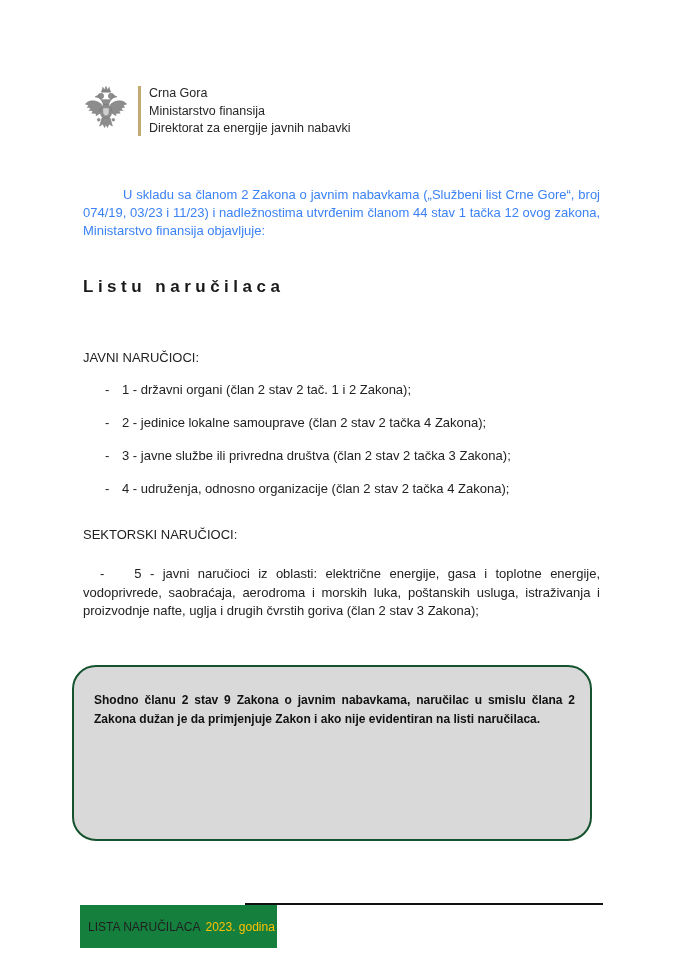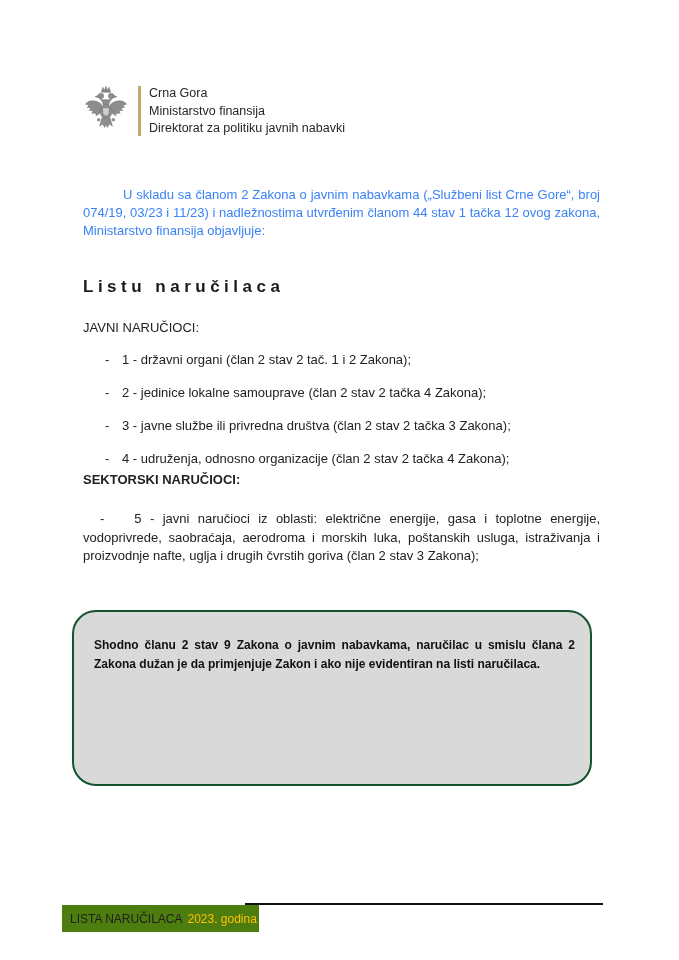--- a/index.html
+++ b/index.html
@@ -48,22 +48,22 @@
   .doc-title {
     margin-top: 37px;
     text-align: left;
     font-weight: bold;
     font-size: 17px;
     letter-spacing: 4.5px;
     color: #1a1a1a;
   }
 
   
-  .section-label { margin-top: 23px; font-size: 13px; color: #222; }
-  .section-label.sektorski { margin-top: 5px; font-weight: bold; }
+  .section-label { margin-top: 53px; font-size: 13px; color: #222; }
+  .section-label.sektorski { margin-top: 30px; }
 
   .item { display: flex; margin-top: 16px; font-size: 13px; line-height: 17px; color: #222; }
   .item .marker { width: 17px; margin-left: 22px; flex: 0 0 auto; }
   .item .itx { flex: 1; }
   .u { text-decoration: underline; }
 
   .item5 {
     margin-top: 23px;
     font-size: 13px;
     line-height: 18.5px;
@@ -93,25 +93,25 @@
   
   .footer-rule {
     position: absolute;
     left: 245px;
     top: 903px;
     width: 358px;
     border-top: 2px solid #111;
   }
   .footer-bar {
     position: absolute;
-    left: 62px;
+    left: 80px;
     top: 905px;
     width: 197px;
-    height: 27px;
-    background: #4d7c0f;
+    height: 43px;
+    background: #15803d;
     display: flex;
     align-items: center;
     padding-left: 8px;
     font-size: 12px;
     color: #1f1f1f;
     white-space: nowrap;
   }
   .footer-bar .year { color: #ffc000; margin-left: 5px; }
 </style>
 </head>
@@ -136,21 +136,21 @@
           <path d="M43,52 h14 v10 q0,6 -7,8 q-7,-2 -7,-8 Z" fill="#cfcfcf"></path>
           <path d="M41,74 L36,92 L43,87 L47,95 L50,88 L53,95 L57,87 L64,92 L59,74 Z"></path>
           <circle cx="34" cy="78" r="3"></circle>
           <circle cx="66" cy="78" r="3"></circle>
         </g>
       </svg>
       <div class="org-sep"></div>
       <div class="org-lines">
         <div>Crna Gora</div>
         <div>Ministarstvo finansija</div>
-        <div>Direktorat za politiku javnih nabavki</div>
+        <div>Direktorat za energije javnih nabavki</div>
       </div>
     </div>
 
     <p class="intro">U skladu sa članom 2 Zakona o javnim nabavkama („Službeni list Crne Gore“, broj 074/19, 03/23 i 11/23) i nadležnostima utvrđenim članom 44 stav 1 tačka 12 ovog zakona, Ministarstvo finansija objavljuje:</p>
 
     <div class="doc-title">Listu naručilaca</div>
 
     <div class="section-label">JAVNI NARUČIOCI:</div>
 
     <div class="item">

